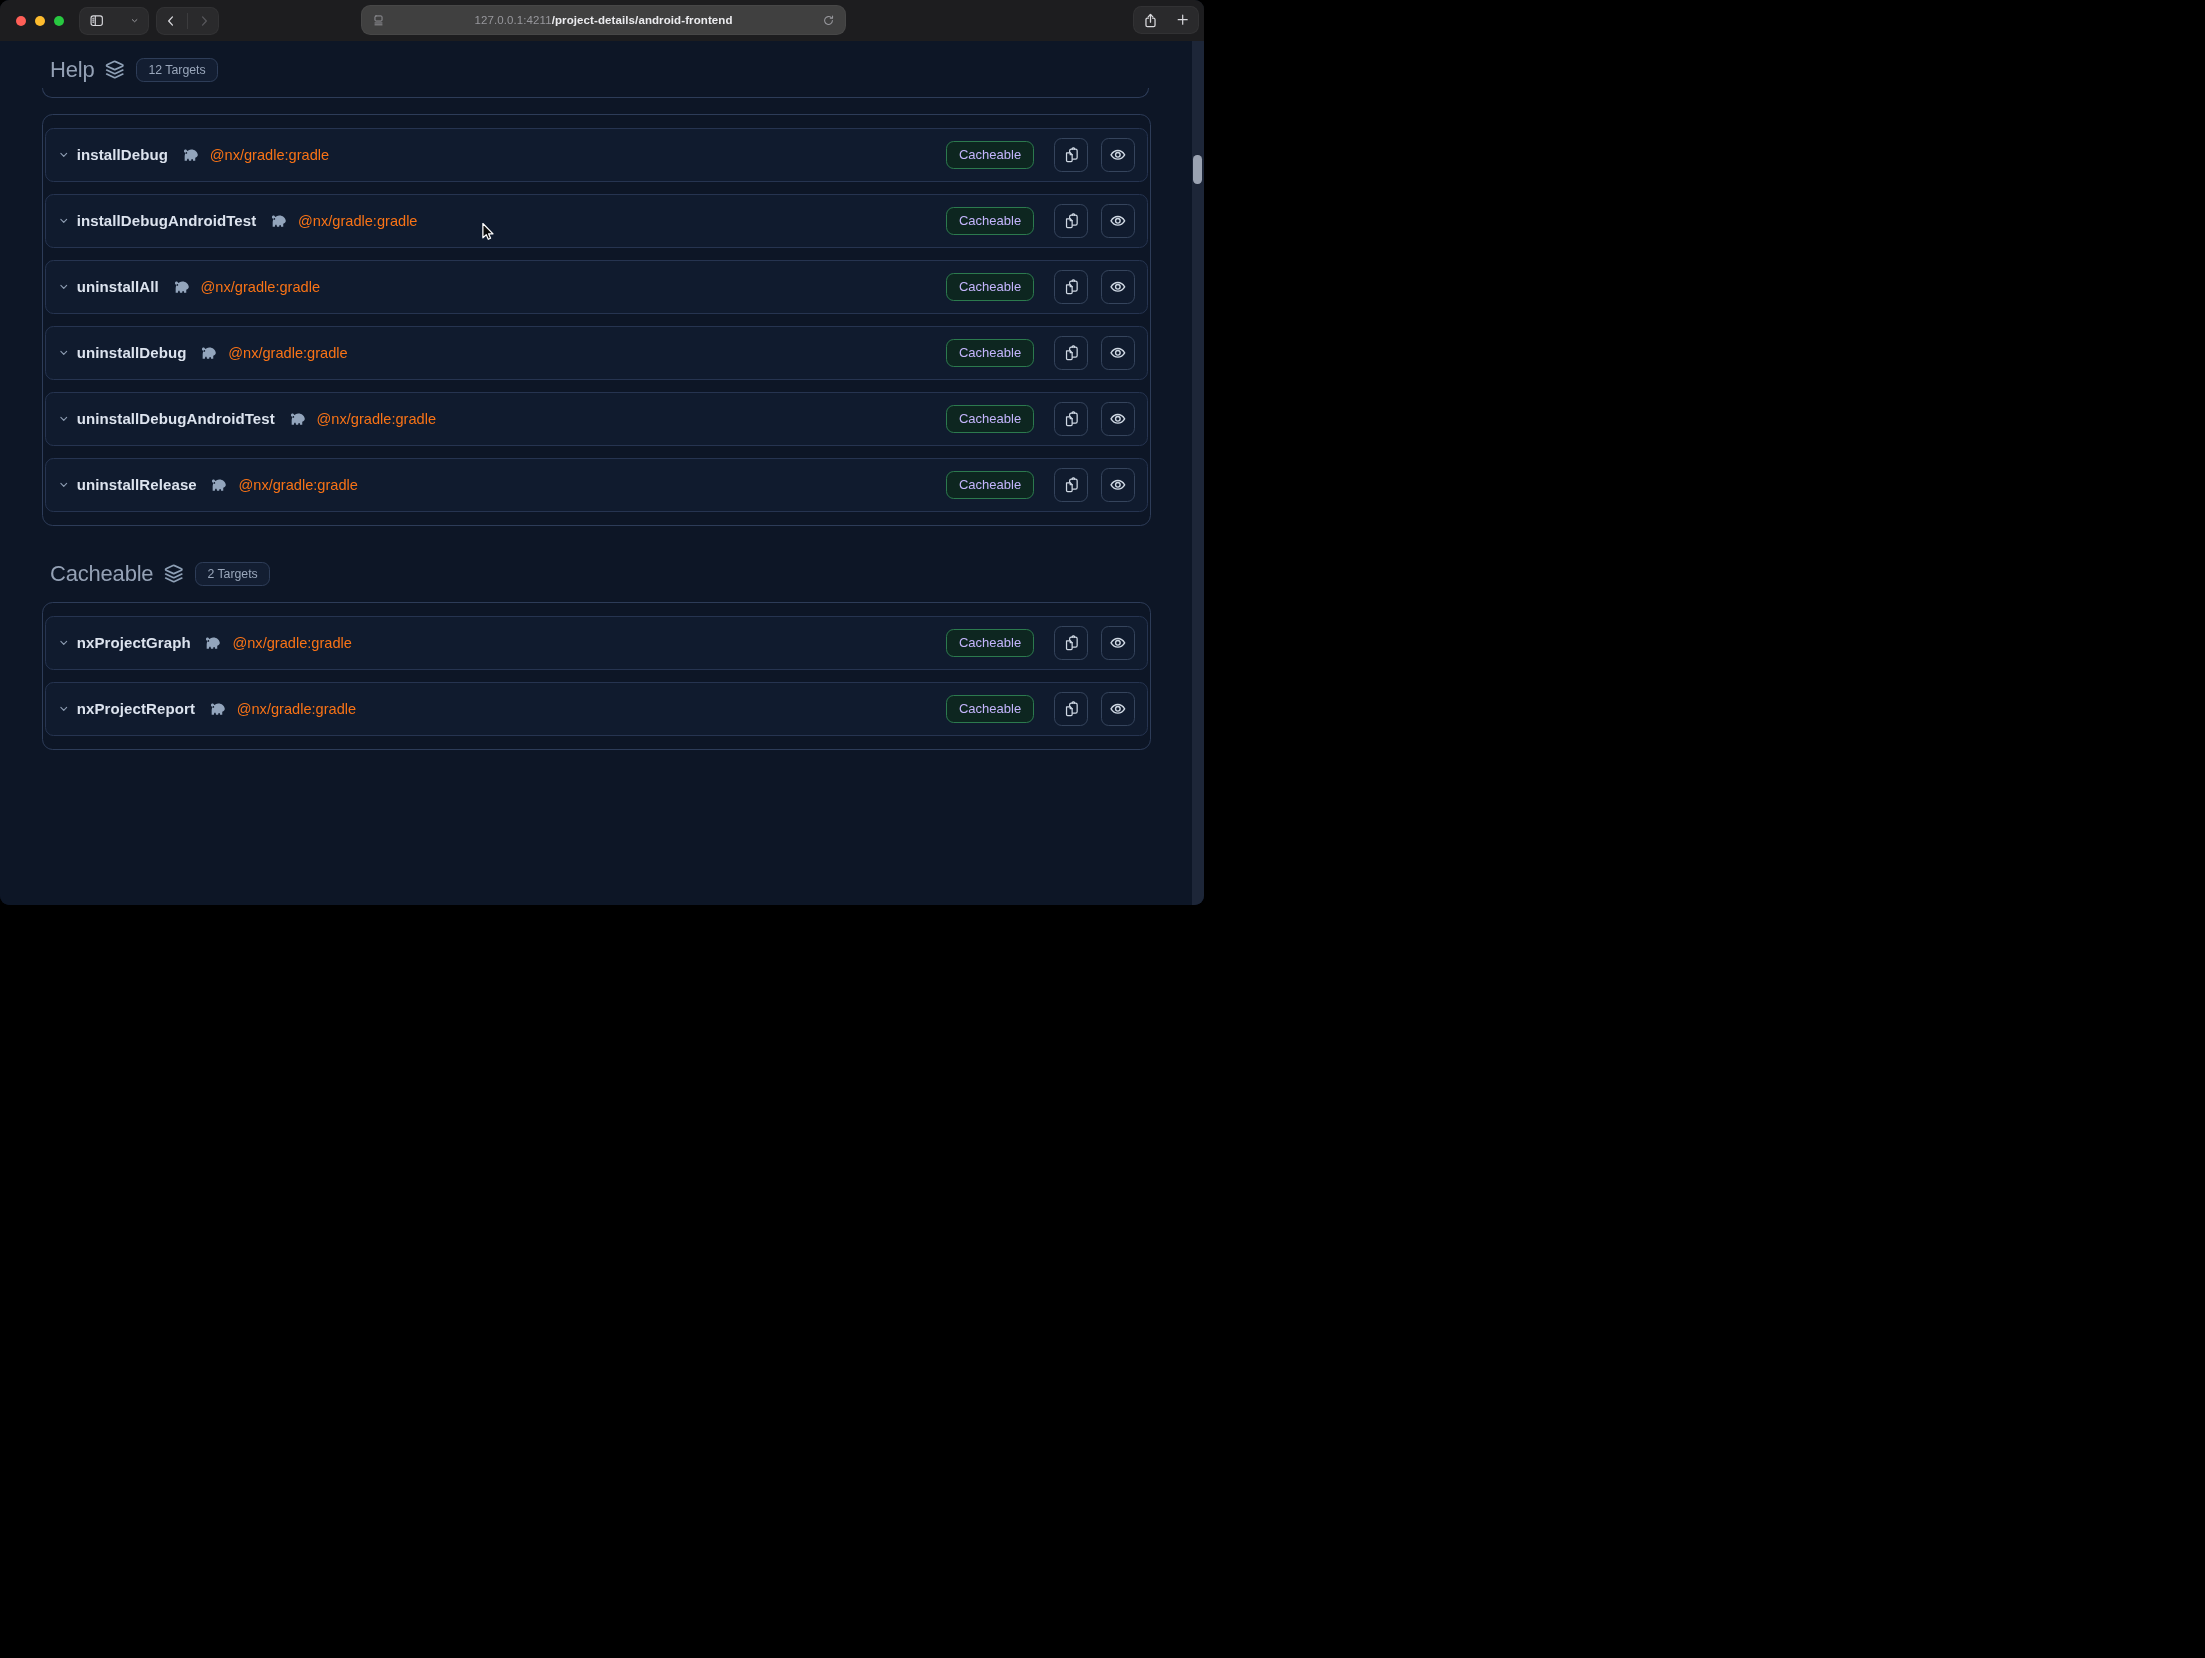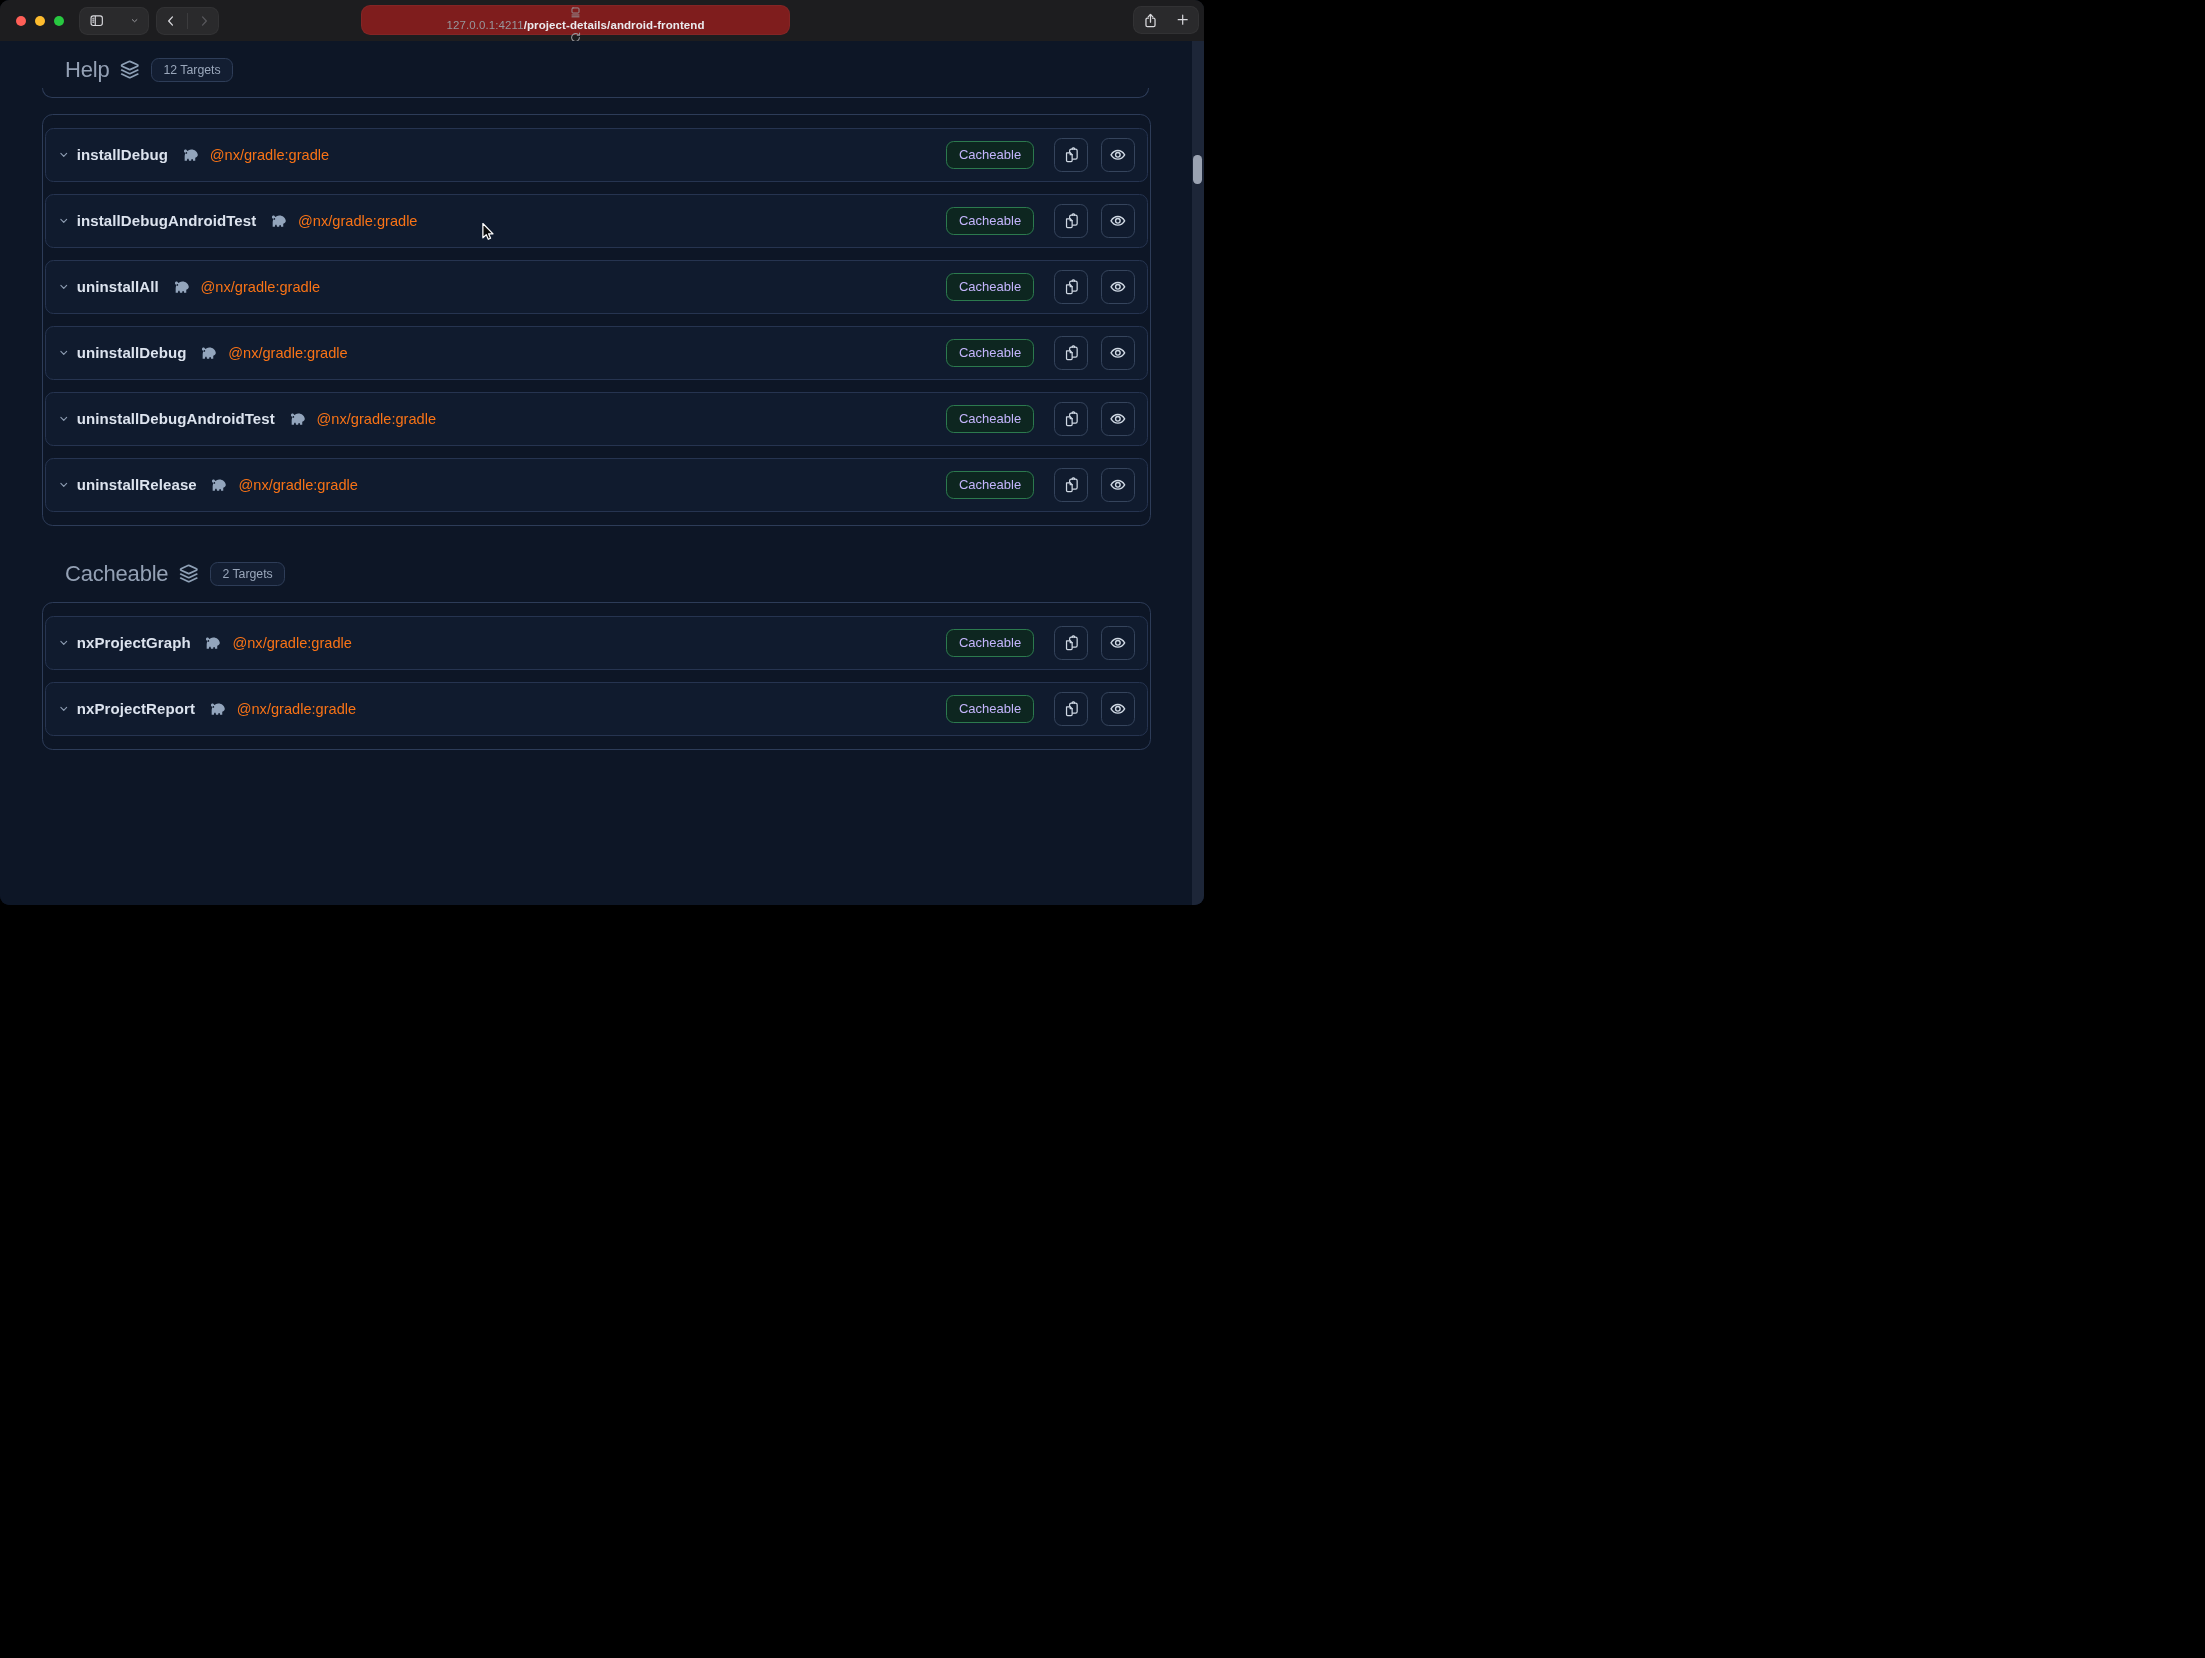--- a/index.html
+++ b/index.html
@@ -13,32 +13,32 @@
   .tl.red{background:#ff5f57;}
   .tl.yellow{background:#febc2e;}
   .tl.green{background:#28c840;}
   .pill{background:#2a2a2c;border:0.8px solid rgba(255,255,255,0.04);border-radius:8.4px;height:28px;display:flex;align-items:center;box-sizing:border-box;}
   .pill-sidebar{width:70px;margin-left:14.6px;padding:0 9.2px;justify-content:space-between;}
   .pill-nav{width:63px;margin-left:7px;padding:0 7px;justify-content:space-between;}
   .nav-sep{width:0.8px;height:16px;background:#3c3c3e;}
   .icon{display:flex;align-items:center;justify-content:center;color:#d8d8dc;}
   .icon.dim{color:#58585c;}
   .icon.gray{color:#98989d;}
-  .urlbar{position:absolute;left:361px;top:5.4px;width:429px;height:30px;border-radius:9.2px;background:#7f1d1d;border:0.8px solid rgba(255,255,255,0.04);display:flex;align-items:center;padding:0 10px;box-sizing:border-box;flex-direction:column;}
+  .urlbar{position:absolute;left:361px;top:5.4px;width:485px;height:30px;border-radius:9.2px;background:#404040;border:0.8px solid rgba(255,255,255,0.04);display:flex;align-items:center;padding:0 10px;box-sizing:border-box;}
   .url-text{flex:1;text-align:center;font-size:11.5px;letter-spacing:0.1px;white-space:nowrap;}
   .url-host{color:#97979c;}
   .url-path{color:#ebebee;font-weight:600;}
   .pill-right{position:absolute;right:4.6px;top:6.1px;width:66px;padding:0 7.7px;justify-content:space-between;}
 
   
   .content{position:absolute;top:41px;left:0;right:0;bottom:0;background:#0d1626;overflow:hidden;}
   .scroll-track{position:absolute;top:0;right:0;bottom:0;width:12.3px;background:#1d2638;}
   .scroll-thumb{position:absolute;top:114px;left:1.5px;width:8.4px;height:29px;border-radius:4.2px;background:#9aa2b1;}
 
-  .sec-heading{display:flex;align-items:center;gap:10px;margin-left:65px;}
+  .sec-heading{display:flex;align-items:center;gap:10px;margin-left:50px;}
   .sec-title{font-size:22px;color:#94a1b5;letter-spacing:-0.2px;}
   .layers-icon{color:#8ea0b6;display:flex;}
   .count-badge{height:24px;box-sizing:border-box;padding:0 11.5px;border:0.8px solid #2e3d58;border-radius:7.7px;background:#131e32;color:#9aa7bb;font-size:12.3px;display:flex;align-items:center;}
 
   .heading-help{margin-top:16px;}
   .group-tail{margin:5.4px 0 0 42px;width:1107px;height:9.2px;box-sizing:border-box;border:0.8px solid #2d3c58;border-top:none;border-radius:0 0 10.7px 10.7px;}
 
   .heading-install{margin-top:35px;}
   .targets-box{margin:16px 0 0 42px;width:1109px;box-sizing:border-box;border:0.8px solid #2d3c58;border-radius:10.7px;padding:13px 2px;display:flex;flex-direction:column;gap:12px;}
   .heading-reporting{margin-top:35px;}

